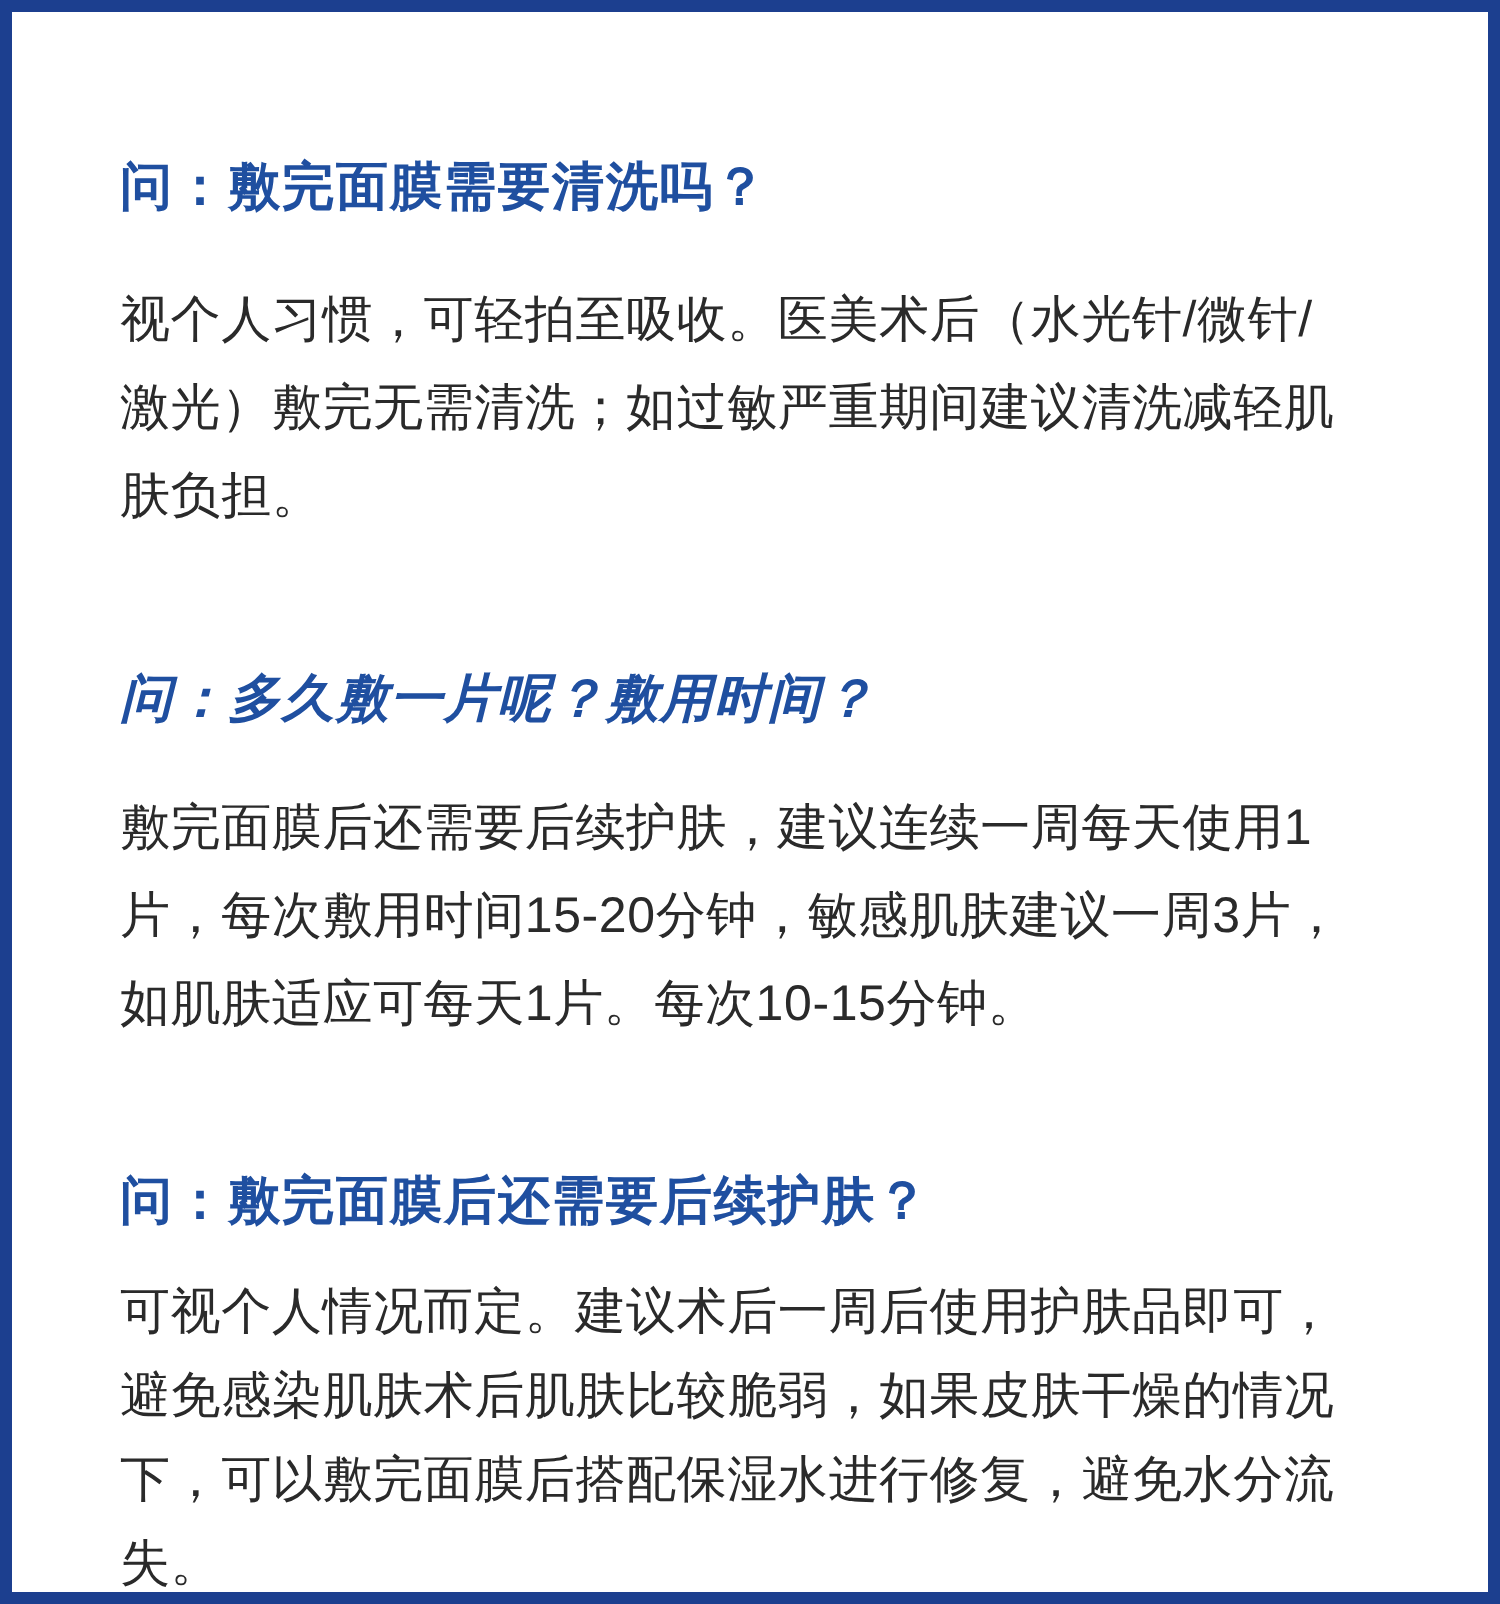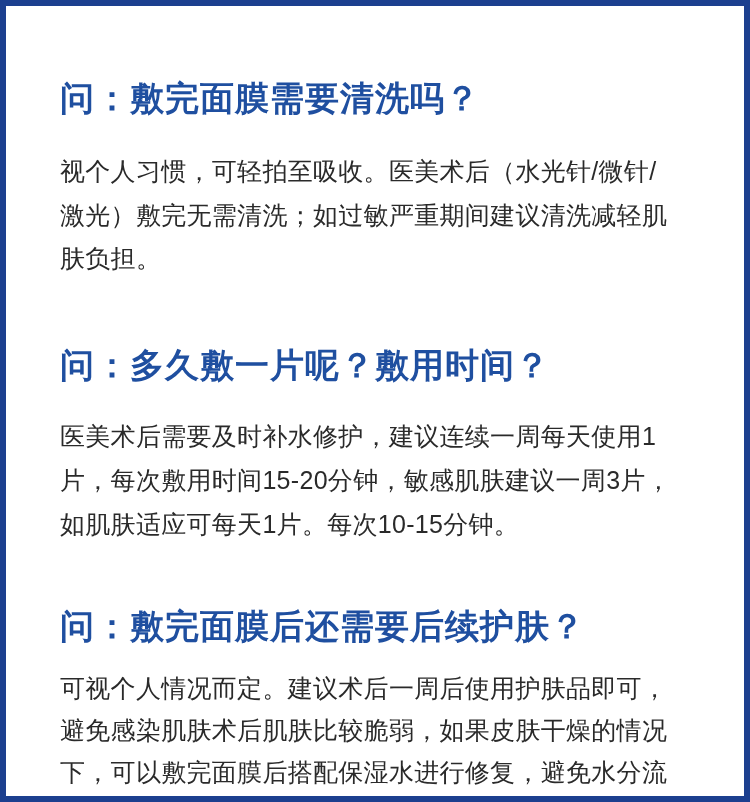--- a/index.html
+++ b/index.html
@@ -35,56 +35,56 @@
   }
   .qa-block {
     margin-bottom: 44px;
   }
   .qa-block:last-child {
     margin-bottom: 0;
     font-family: Liberation Serif, serif;
   }
   .qa-question {
     color: #1f4fa0;
-    font-size: 34px;
+    font-size: 26px;
     font-weight: bold;
     letter-spacing: 1px;
     line-height: 1.35;
     margin: 0 0 26px 0;
     white-space: nowrap;
   }
   .qa-answer {
     color: #2a2a2a;
     font-size: 25px;
     line-height: 1.75;
     letter-spacing: 0.3px;
     margin: 0;
     max-width: 620px;
   }
   .block-1 .qa-question { margin-bottom: 28px; }
   .block-1 { margin-top: 18px; margin-bottom: 62px; }
   .block-2 { margin-bottom: 58px; }
-  .block-2 .qa-question { margin-bottom: 26px; }
+  .block-2 .qa-question { margin-bottom: 26px; font-style: italic; }
   .block-3 .qa-question { margin-bottom: 18px; }
   .block-3 .qa-answer { line-height: 1.68; }
 </style>
 </head>
 <body>
 
 <div class="page">
   <div class="inner">
 
     <div class="qa-block block-1">
       <p class="qa-question">问：敷完面膜需要清洗吗？</p>
       <p class="qa-answer">视个人习惯，可轻拍至吸收。医美术后（水光针/微针/激光）敷完无需清洗；如过敏严重期间建议清洗减轻肌肤负担。</p>
     </div>
 
     <div class="qa-block block-2">
       <p class="qa-question">问：多久敷一片呢？敷用时间？</p>
-      <p class="qa-answer">医美术后需要及时补水修护，建议连续一周每天使用1片，每次敷用时间15-20分钟，敏感肌肤建议一周3片，如肌肤适应可每天1片。每次10-15分钟。</p>
+      <p class="qa-answer">敷完面膜后还需要后续护肤，建议连续一周每天使用1片，每次敷用时间15-20分钟，敏感肌肤建议一周3片，如肌肤适应可每天1片。每次10-15分钟。</p>
     </div>
 
     <div class="qa-block block-3">
       <p class="qa-question">问：敷完面膜后还需要后续护肤？</p>
       <p class="qa-answer">可视个人情况而定。建议术后一周后使用护肤品即可，避免感染肌肤术后肌肤比较脆弱，如果皮肤干燥的情况下，可以敷完面膜后搭配保湿水进行修复，避免水分流失。</p>
     </div>
 
   </div>
 </div>
 

